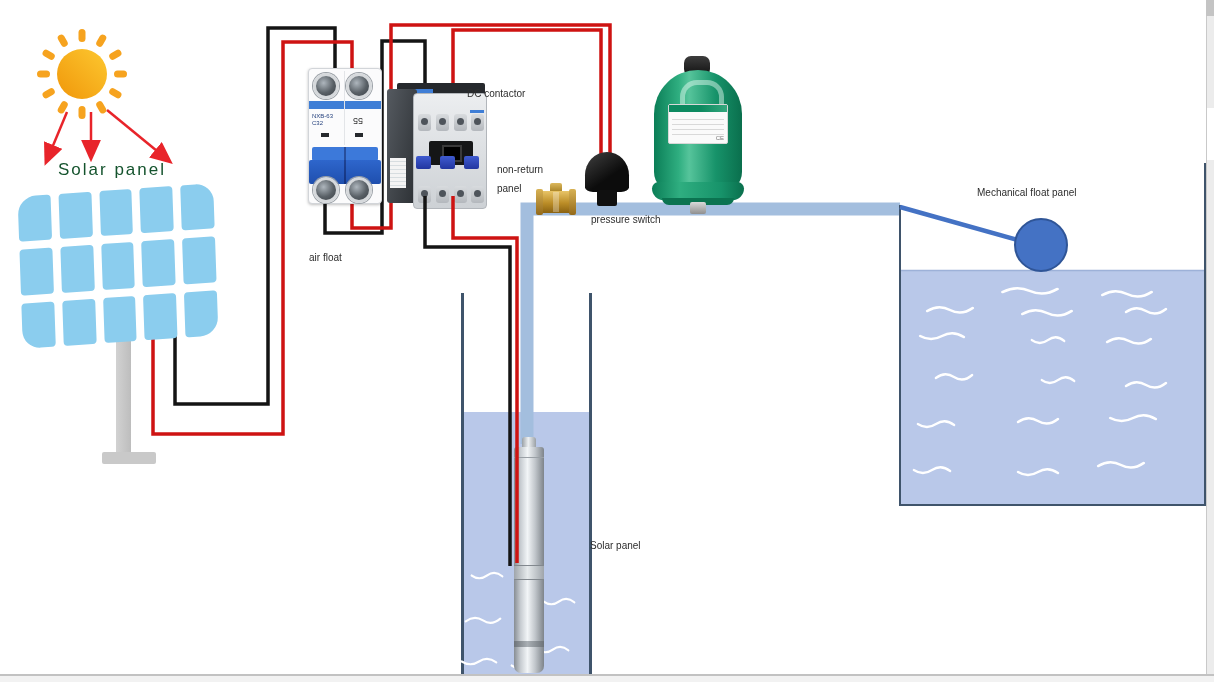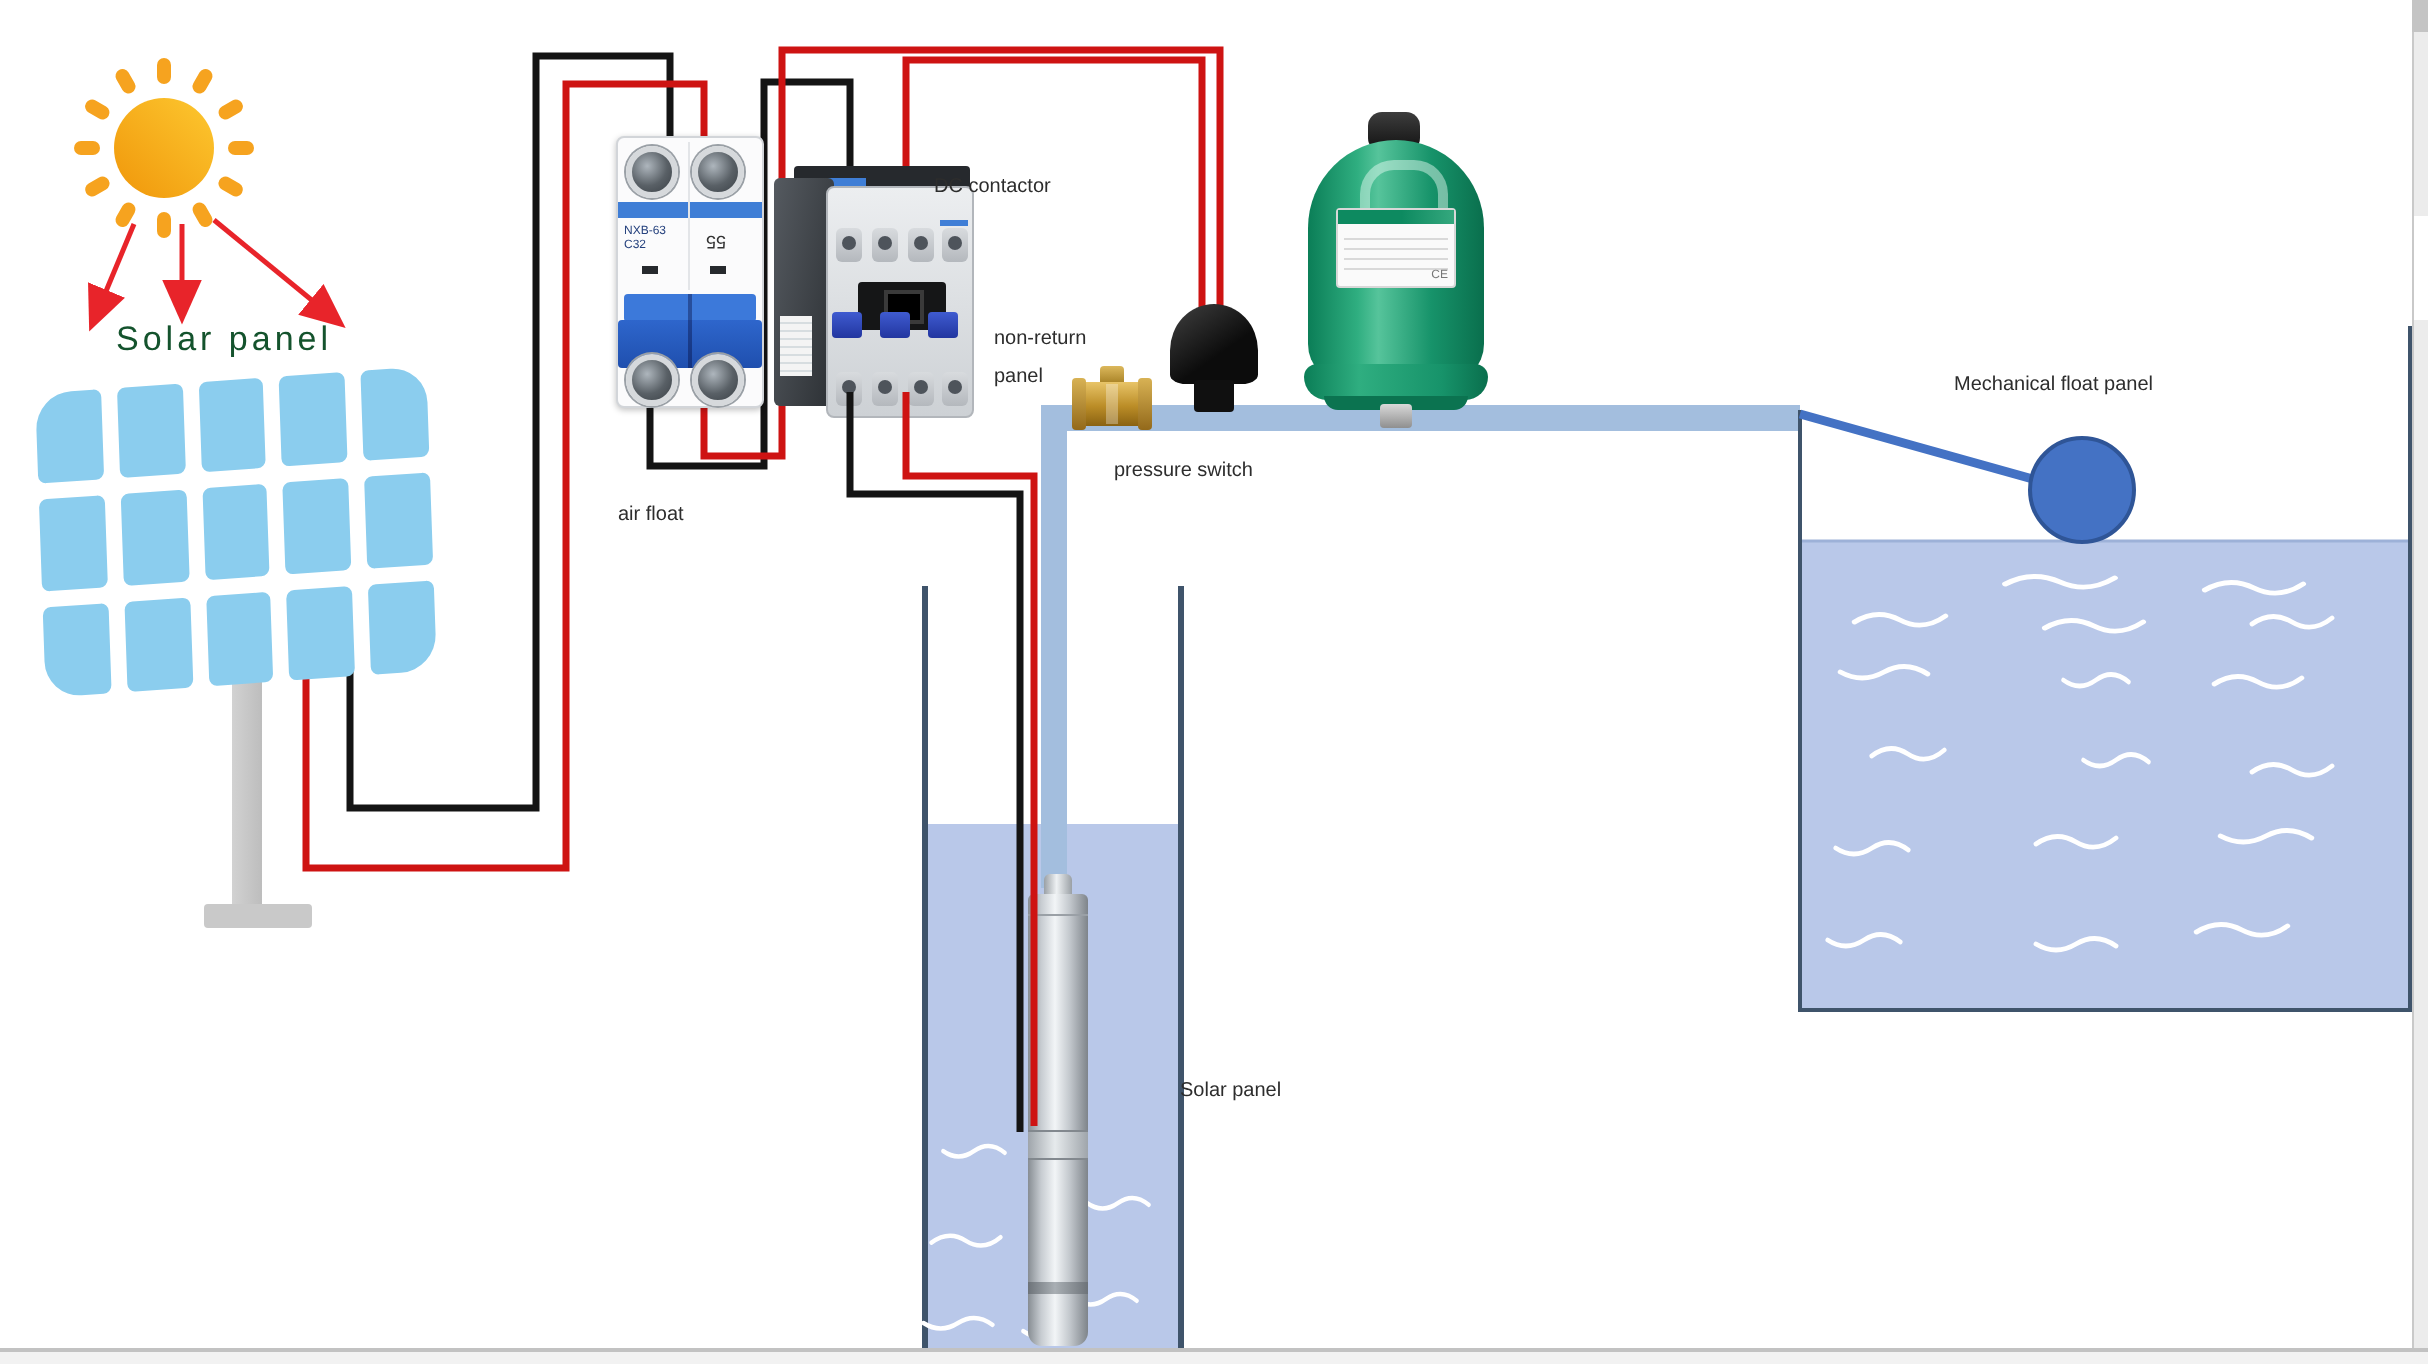--- a/index.html
+++ b/index.html
@@ -360,21 +360,21 @@
       <line x1="91" y1="112" x2="91" y2="156" marker-end="url(#ah)"></line>
       <line x1="107" y1="110" x2="168" y2="160" marker-end="url(#ah)"></line>
     </g>
   </svg>
 
   <span class="lbl lbl-solar" style="left:58px;top:160px;">Solar panel</span>
   <span class="lbl" style="left:309px;top:252px;">air float</span>
   <span class="lbl" style="left:467px;top:88px;">DC contactor</span>
   <span class="lbl" style="left:497px;top:164px;">non-return</span>
   <span class="lbl" style="left:497px;top:183px;">panel</span>
-  <span class="lbl" style="left:557px;top:214px;margin-top:16px;">pressure switch</span>
+  <span class="lbl" style="left:591px;top:214px;">pressure switch</span>
   <span class="lbl" style="left:977px;top:187px;">Mechanical float panel</span>
   <span class="lbl" style="left:590px;top:540px;">Solar panel</span>
 
   <div class="d rstrip"></div>
   <div class="d rtop"></div>
   <div class="d rthumb"></div>
   <div class="d bband"></div>
 
 </div>
 

